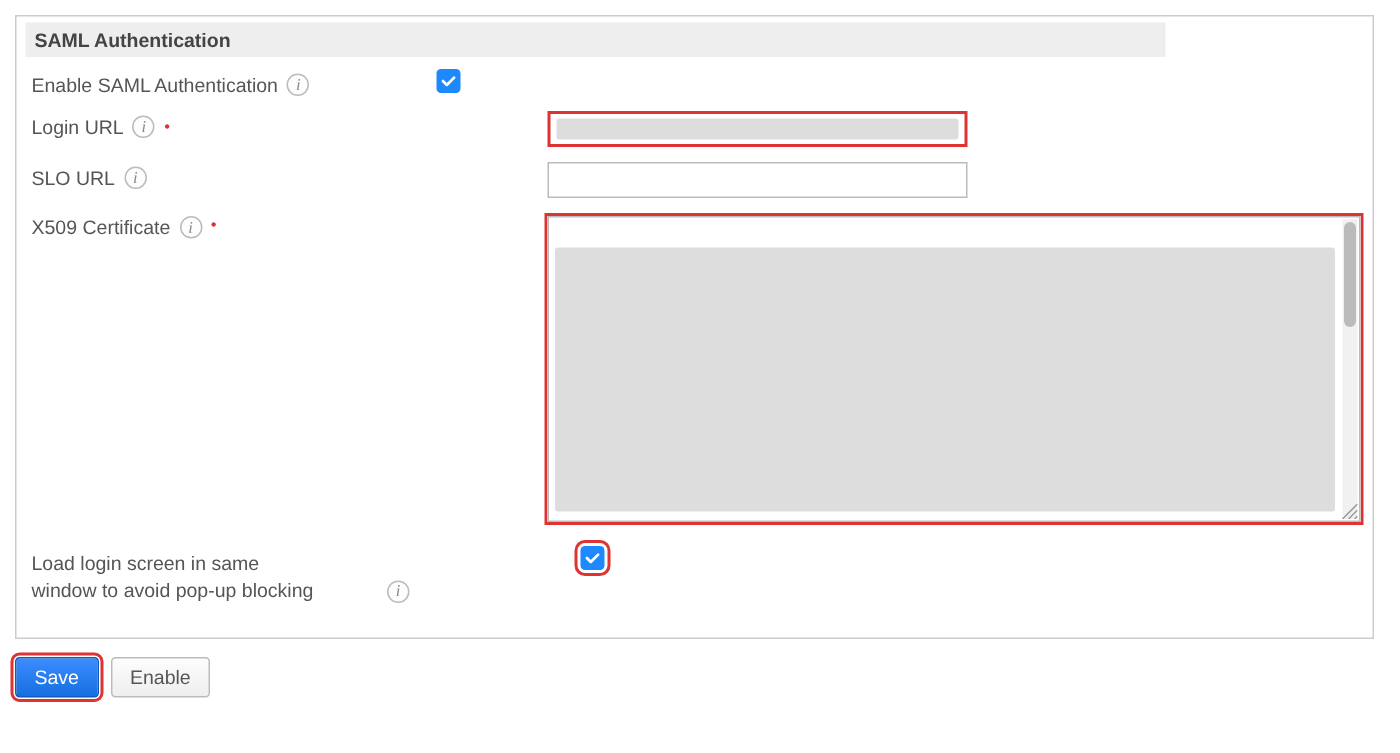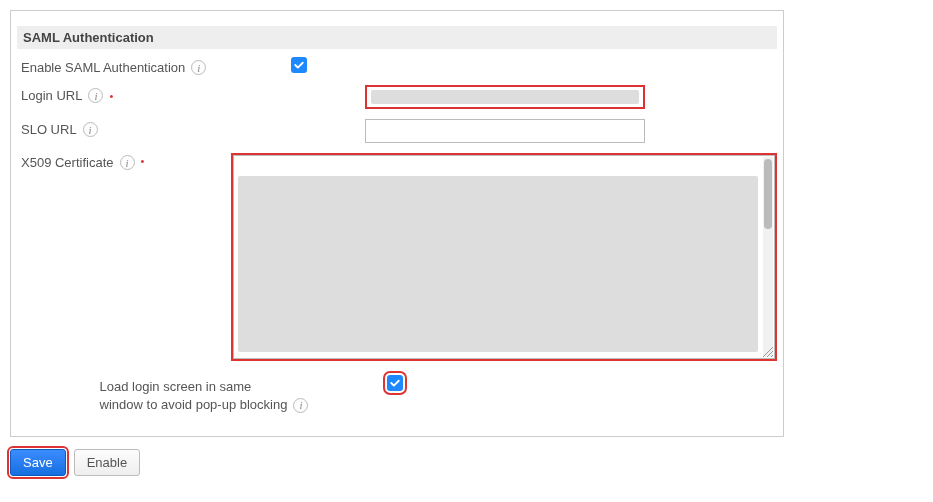--- a/index.html
+++ b/index.html
@@ -11,22 +11,22 @@
     background: #fff;
   }
   .page {
     width: 933px;
     height: 502px;
     padding: 10px;
     position: relative;
   }
   .panel {
     border: 1px solid #ccc;
-    width: 774px;
-    padding: 15px 6px 12px 6px;
+    width: 906px;
+    padding: 4px 6px 12px 6px;
   }
   .section-header {
     font-weight: bold;
     color: #444;
     background: #eee;
     padding: 4px 6px;
     width: 760px;
     margin-bottom: 8px;
   }
   .row {
@@ -237,24 +237,24 @@
                 <line x1="6" y1="12" x2="12" y2="6" stroke="#999" stroke-width="1"></line>
                 <line x1="10" y1="12" x2="12" y2="10" stroke="#999" stroke-width="1"></line>
               </svg>
             </div>
           </div>
         </div>
       </div>
     </div>
 
     <div class="row" style="margin-top:14px;">
-      <div class="label-col" style="align-items:flex-start; width:370px;justify-content:center;">
+      <div class="label-col" style="align-items:flex-start; width:370px;">
         <span class="multi-line-label">
           <span>Load login screen in same</span><br>
-          <span style="display:inline-flex;align-items:center;">
+          <span style="display:inline-flex;align-items:center;gap:43px;">
             <span>window to avoid pop-up blocking</span>
             <span class="info-icon">i</span>
           </span>
         </span>
       </div>
       <div class="field-col" style="padding-left:0;">
         <span class="checkbox-sim highlight">
           <svg viewBox="0 0 16 16">
               <path d="M3 8 L6.5 11.5 L13 5" stroke="#fff" stroke-width="2.4" fill="none" stroke-linecap="round" stroke-linejoin="round"></path>
             </svg>

